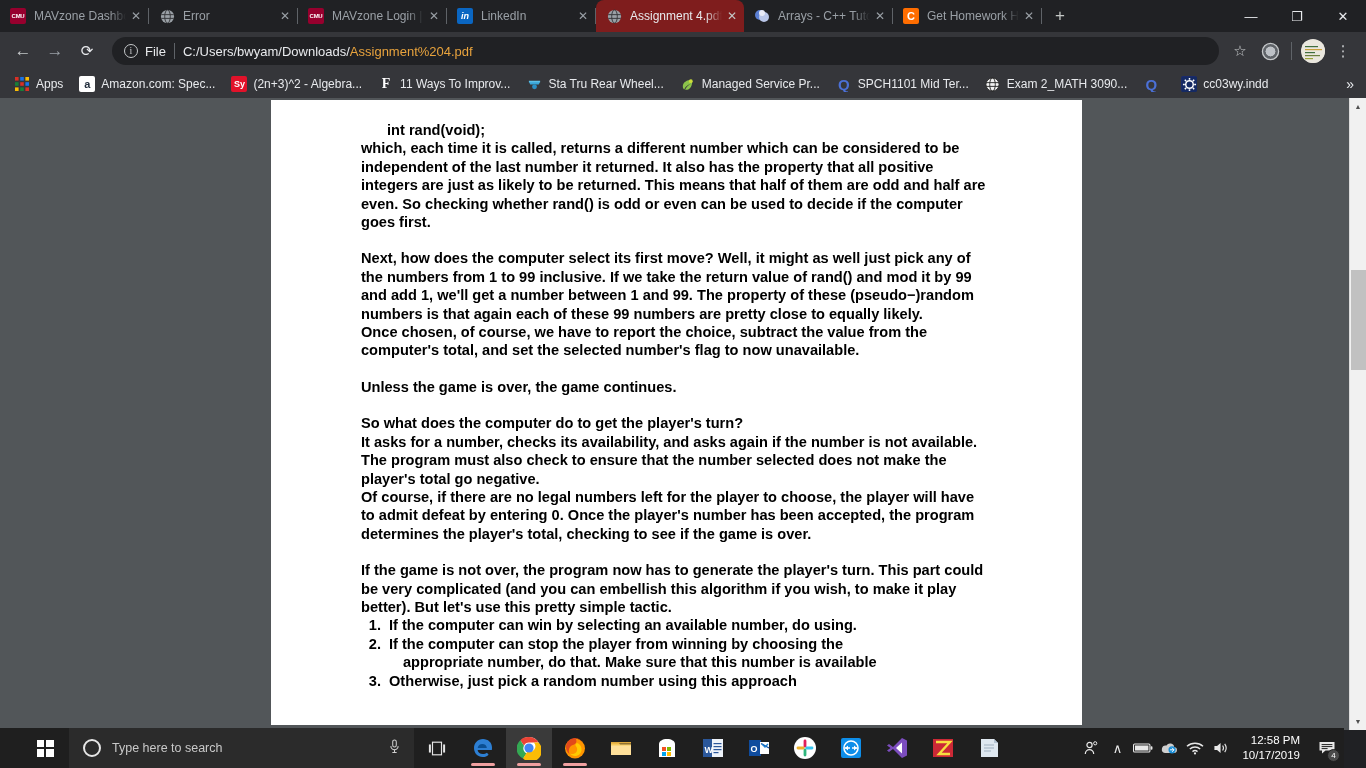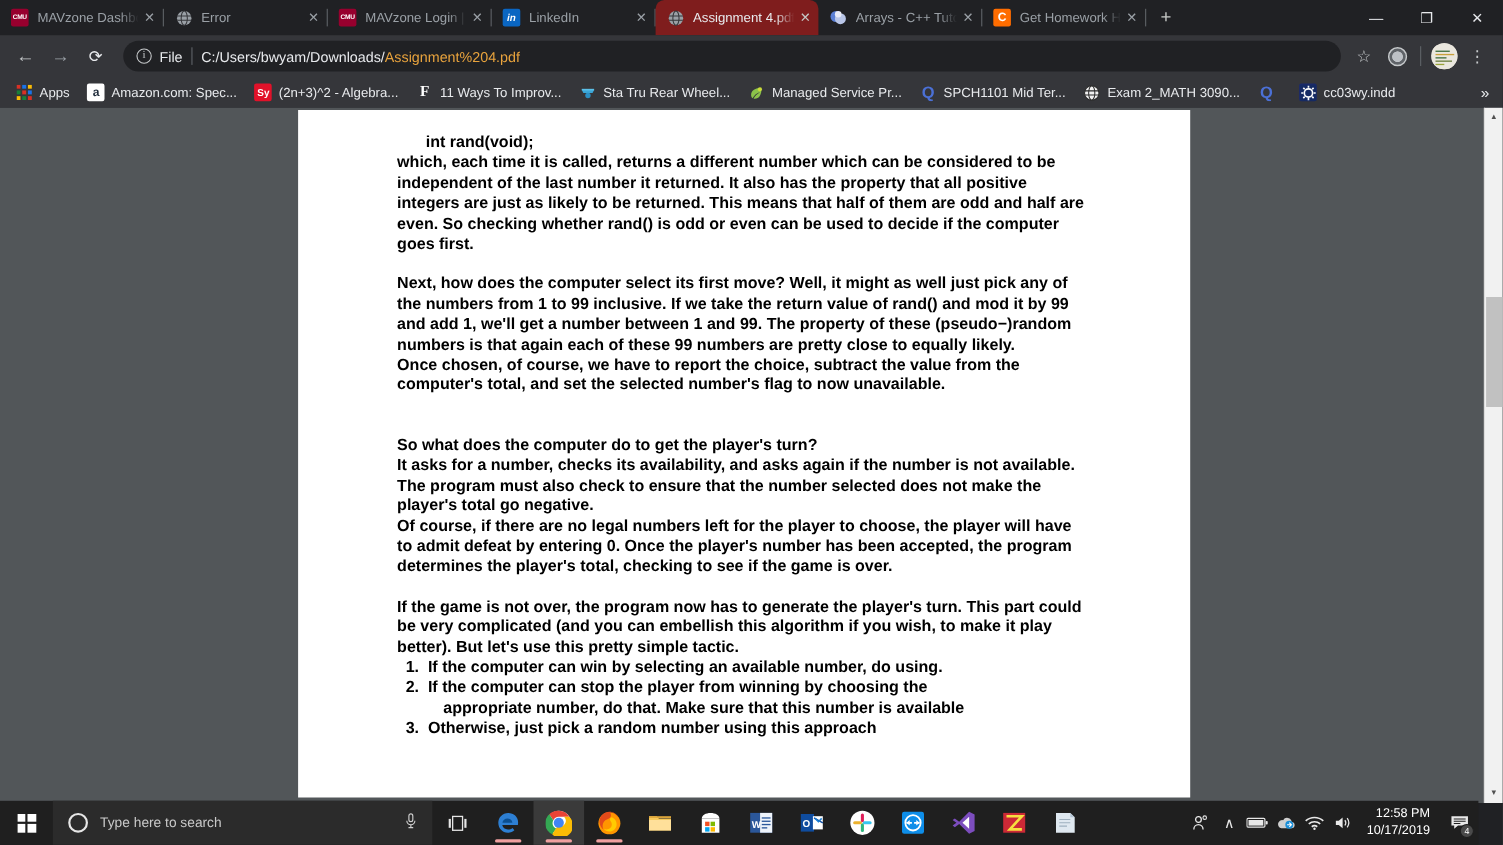--- a/index.html
+++ b/index.html
@@ -218,21 +218,21 @@
     position: absolute; left: 1px; width: 15px;
     top: 172px; height: 100px;
     background: #c1c1c1;
   }
 
   
   .taskbar {
     position: absolute; bottom: 0; left: 0;
     width: 1344px; height: 40px;
     background: #1f1f1f;
-    display: flex; align-items: center;
+    display: flex; align-items: center; padding-left: 21px;
   }
   .start {
     width: 48px; height: 40px; flex: 0 0 48px;
     display: flex; align-items: center; justify-content: center;
   }
   .winlogo {
     width: 17px; height: 17px;
     display: grid; grid-template-columns: 1fr 1fr; grid-template-rows: 1fr 1fr;
     gap: 2px;
   }
@@ -509,20 +509,21 @@
 <div class="viewer">
   <div class="pdf-page">
     <div class="pdf-body">
 
       <p class="indent">int rand(void);</p>
       <p>which, each time it is called, returns a different number which can be considered to be independent of the last number it returned. It also has the property that all positive integers are just as likely to be returned. This means that half of them are odd and half are even. So checking whether rand() is odd or even can be used to decide if the computer goes first.</p>
       <div class="gap"></div>
       <p>Next, how does the computer select its first move? Well, it might as well just pick any of the numbers from 1 to 99 inclusive. If we take the return value of rand() and mod it by 99 and add 1, we'll get a number between 1 and 99. The property of these (pseudo−)random numbers is that again each of these 99 numbers are pretty close to equally likely.</p>
       <p>Once chosen, of course, we have to report the choice, subtract the value from the computer's total, and set the selected number's flag to now unavailable.</p>
       <div class="gap"></div>
+      <p>Unless the game is over, the game continues.</p>
       <div class="gap"></div>
       <p>So what does the computer do to get the player's turn?</p>
       <p>It asks for a number, checks its availability, and asks again if the number is not available. The program must also check to ensure that the number selected does not make the player's total go negative.</p>
       <p>Of course, if there are no legal numbers left for the player to choose, the player will have to admit defeat by entering 0. Once the player's number has been accepted, the program determines the player's total, checking to see if the game is over.</p>
       <div class="gap"></div>
       <p>If the game is not over, the program now has to generate the player's turn. This part could be very complicated (and you can embellish this algorithm if you wish, to make it play better). But let's use this pretty simple tactic.</p>
 
       <ol class="pdf-ol">
         <li>
           <span>If the computer can win by selecting an available number, do using.</span>

